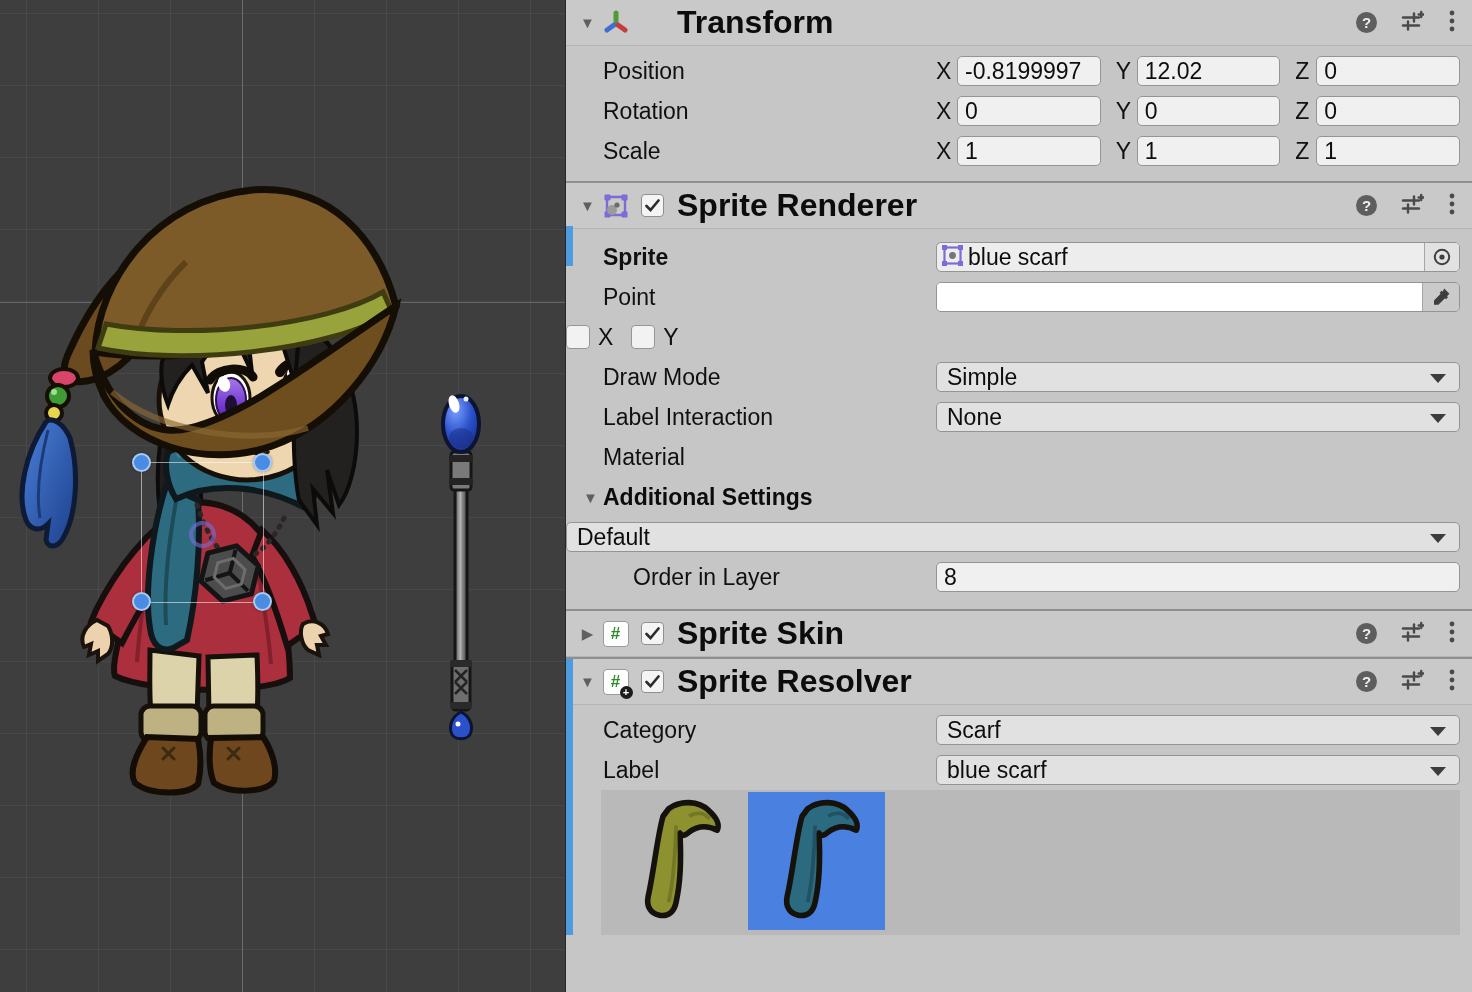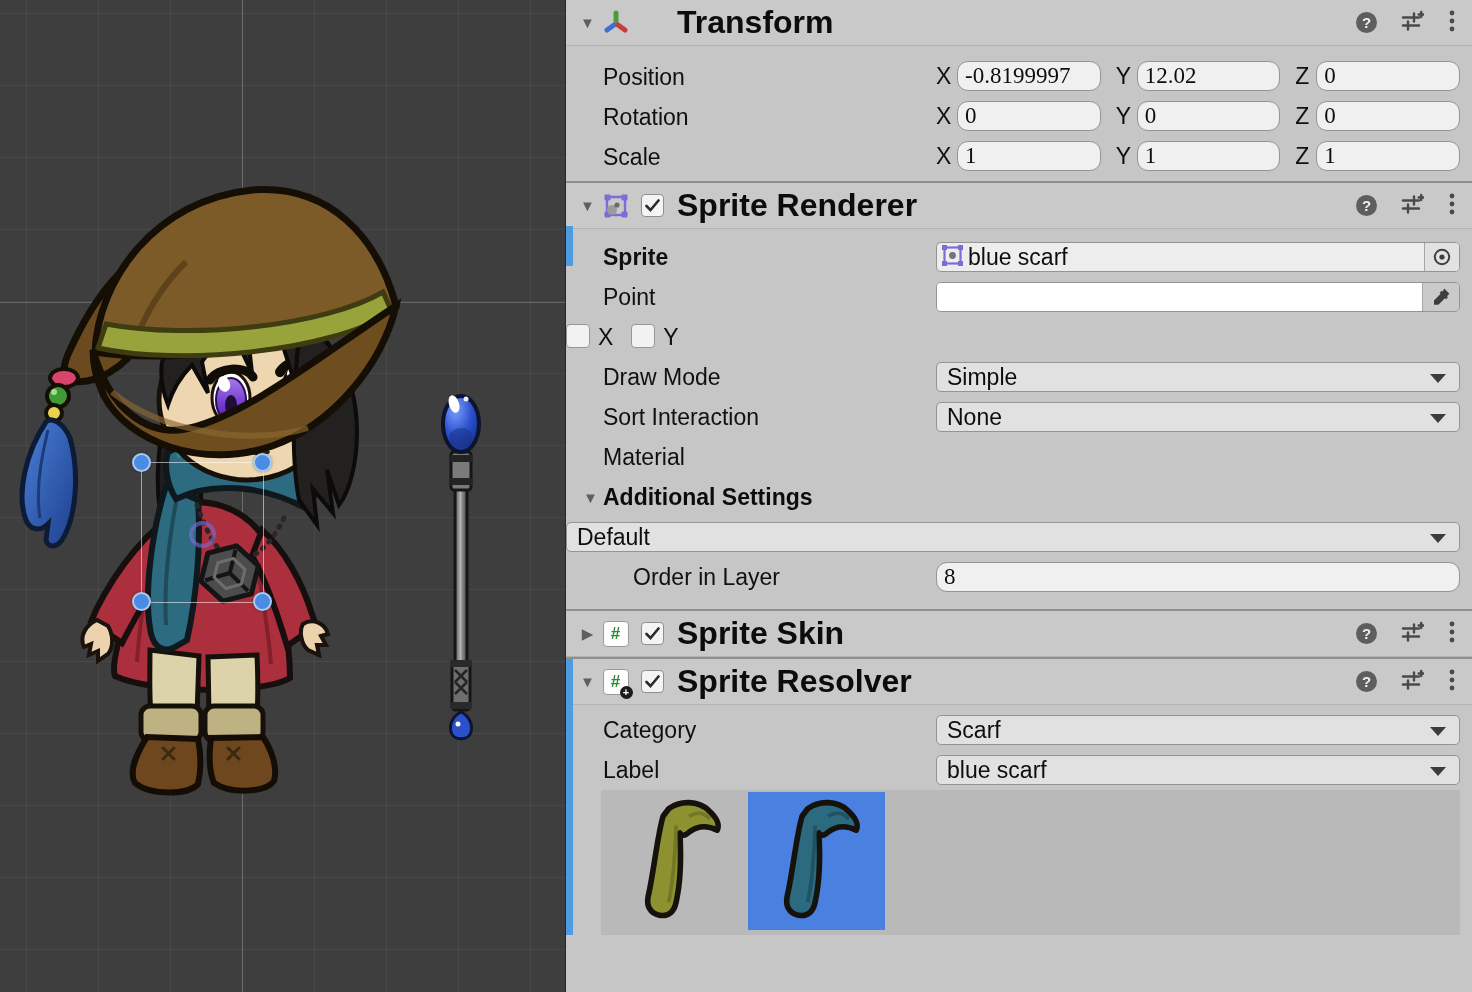--- a/index.html
+++ b/index.html
@@ -32,31 +32,31 @@
   .comp-icon{width:27px;height:27px;margin-left:4px;flex:none;display:flex;align-items:center;justify-content:center;}
   .comp-check{width:23px;height:23px;margin-left:12px;flex:none;background:#f4f4f4;
     border:1px solid #8f8f8f;border-radius:4px;display:flex;align-items:center;justify-content:center;box-sizing:border-box;}
   .check-spacer{width:23px;margin-left:12px;flex:none;}
   .comp-title{margin-left:13px;font-weight:bold;font-size:32px;color:#0c0c0c;}
   .header-icons{position:absolute;right:16px;top:0;height:100%;display:flex;align-items:center;gap:24px;}
   .help-icon{width:21px;height:21px;border-radius:50%;background:#5e5e5e;color:#efefef;
     font-size:15px;font-weight:bold;display:flex;align-items:center;justify-content:center;}
   .comp-body{position:relative;}
   .row{display:flex;align-items:center;height:40px;}
-  .trow{display:flex;align-items:flex-end;height:40px;}
+  .trow{display:flex;align-items:center;height:40px;}
   .rlabel{width:370px;padding-left:37px;box-sizing:border-box;font-size:23px;color:#101010;flex:none;
     white-space:nowrap;overflow:hidden;}
   .rlabel.bold{font-weight:bold;}
   .rlabel.indent{padding-left:67px;}
-  .rvalue{flex:1;margin-right:12px;display:flex;min-width:0;}
+  .rvalue{flex:1;margin-right:12px;display:flex;align-items:center;min-width:0;}
   .vec3{flex:1;display:flex;gap:15px;margin-right:12px;min-width:0;}
   .vunit{flex:1;display:flex;align-items:center;min-width:0;}
   .axis-label{width:21px;flex:none;font-size:23px;color:#101010;}
-  input.vfield{flex:1;width:0;height:30px;box-sizing:border-box;border:1px solid #949494;border-radius:11px;
-    background:#f0f0f0;font-family:Liberation Serif, serif;font-size:23px;color:#0d0d0d;padding:0 7px;outline:none;}
+  input.vfield{flex:1;width:0;height:30px;box-sizing:border-box;border:1px solid #949494;border-radius:5px;
+    background:#f0f0f0;font-family:Liberation Sans, sans-serif;font-size:23px;color:#0d0d0d;padding:0 7px;outline:none;}
   input.wide{flex:1;width:0;}
   .dropdown{flex:1;height:30px;box-sizing:border-box;background:#e1e1e1;border:1px solid #949494;
     border-radius:5px;display:flex;align-items:center;padding:0 36px 0 10px;font-size:23px;color:#0d0d0d;
     position:relative;min-width:0;cursor:default;}
   .dropdown::after{content:"";position:absolute;right:13px;top:11px;width:0;height:0;
     border:8px solid transparent;border-top:9px solid #3c3c3c;border-bottom:0;}
   .objfield{flex:1;height:30px;box-sizing:border-box;background:#ededed;border:1px solid #949494;
     border-radius:5px;display:flex;align-items:center;position:relative;padding:0 38px 0 4px;min-width:0;}
   .objfield .obj-text{font-size:23px;color:#0d0d0d;margin-left:4px;white-space:nowrap;overflow:hidden;}
   .obj-picker{position:absolute;right:0;top:0;width:34px;height:100%;border-left:1px solid #a6a6a6;
@@ -399,21 +399,21 @@
       </div>
       <div class="row">
         <span class="rlabel">Draw Mode</span>
         <div class="rvalue">
             <div class="dropdown">
               <span>Simple</span>
             </div>
           </div>
       </div>
       <div class="row">
-        <span class="rlabel">Sort Interaction</span>
+        <span class="rlabel">Label Interaction</span>
         <div class="rvalue">
             <div class="dropdown">
               <span>None</span>
             </div>
           </div>
       </div>
       <div class="row">
         <span class="rlabel">Material</span>
       </div>
       <div class="row">

